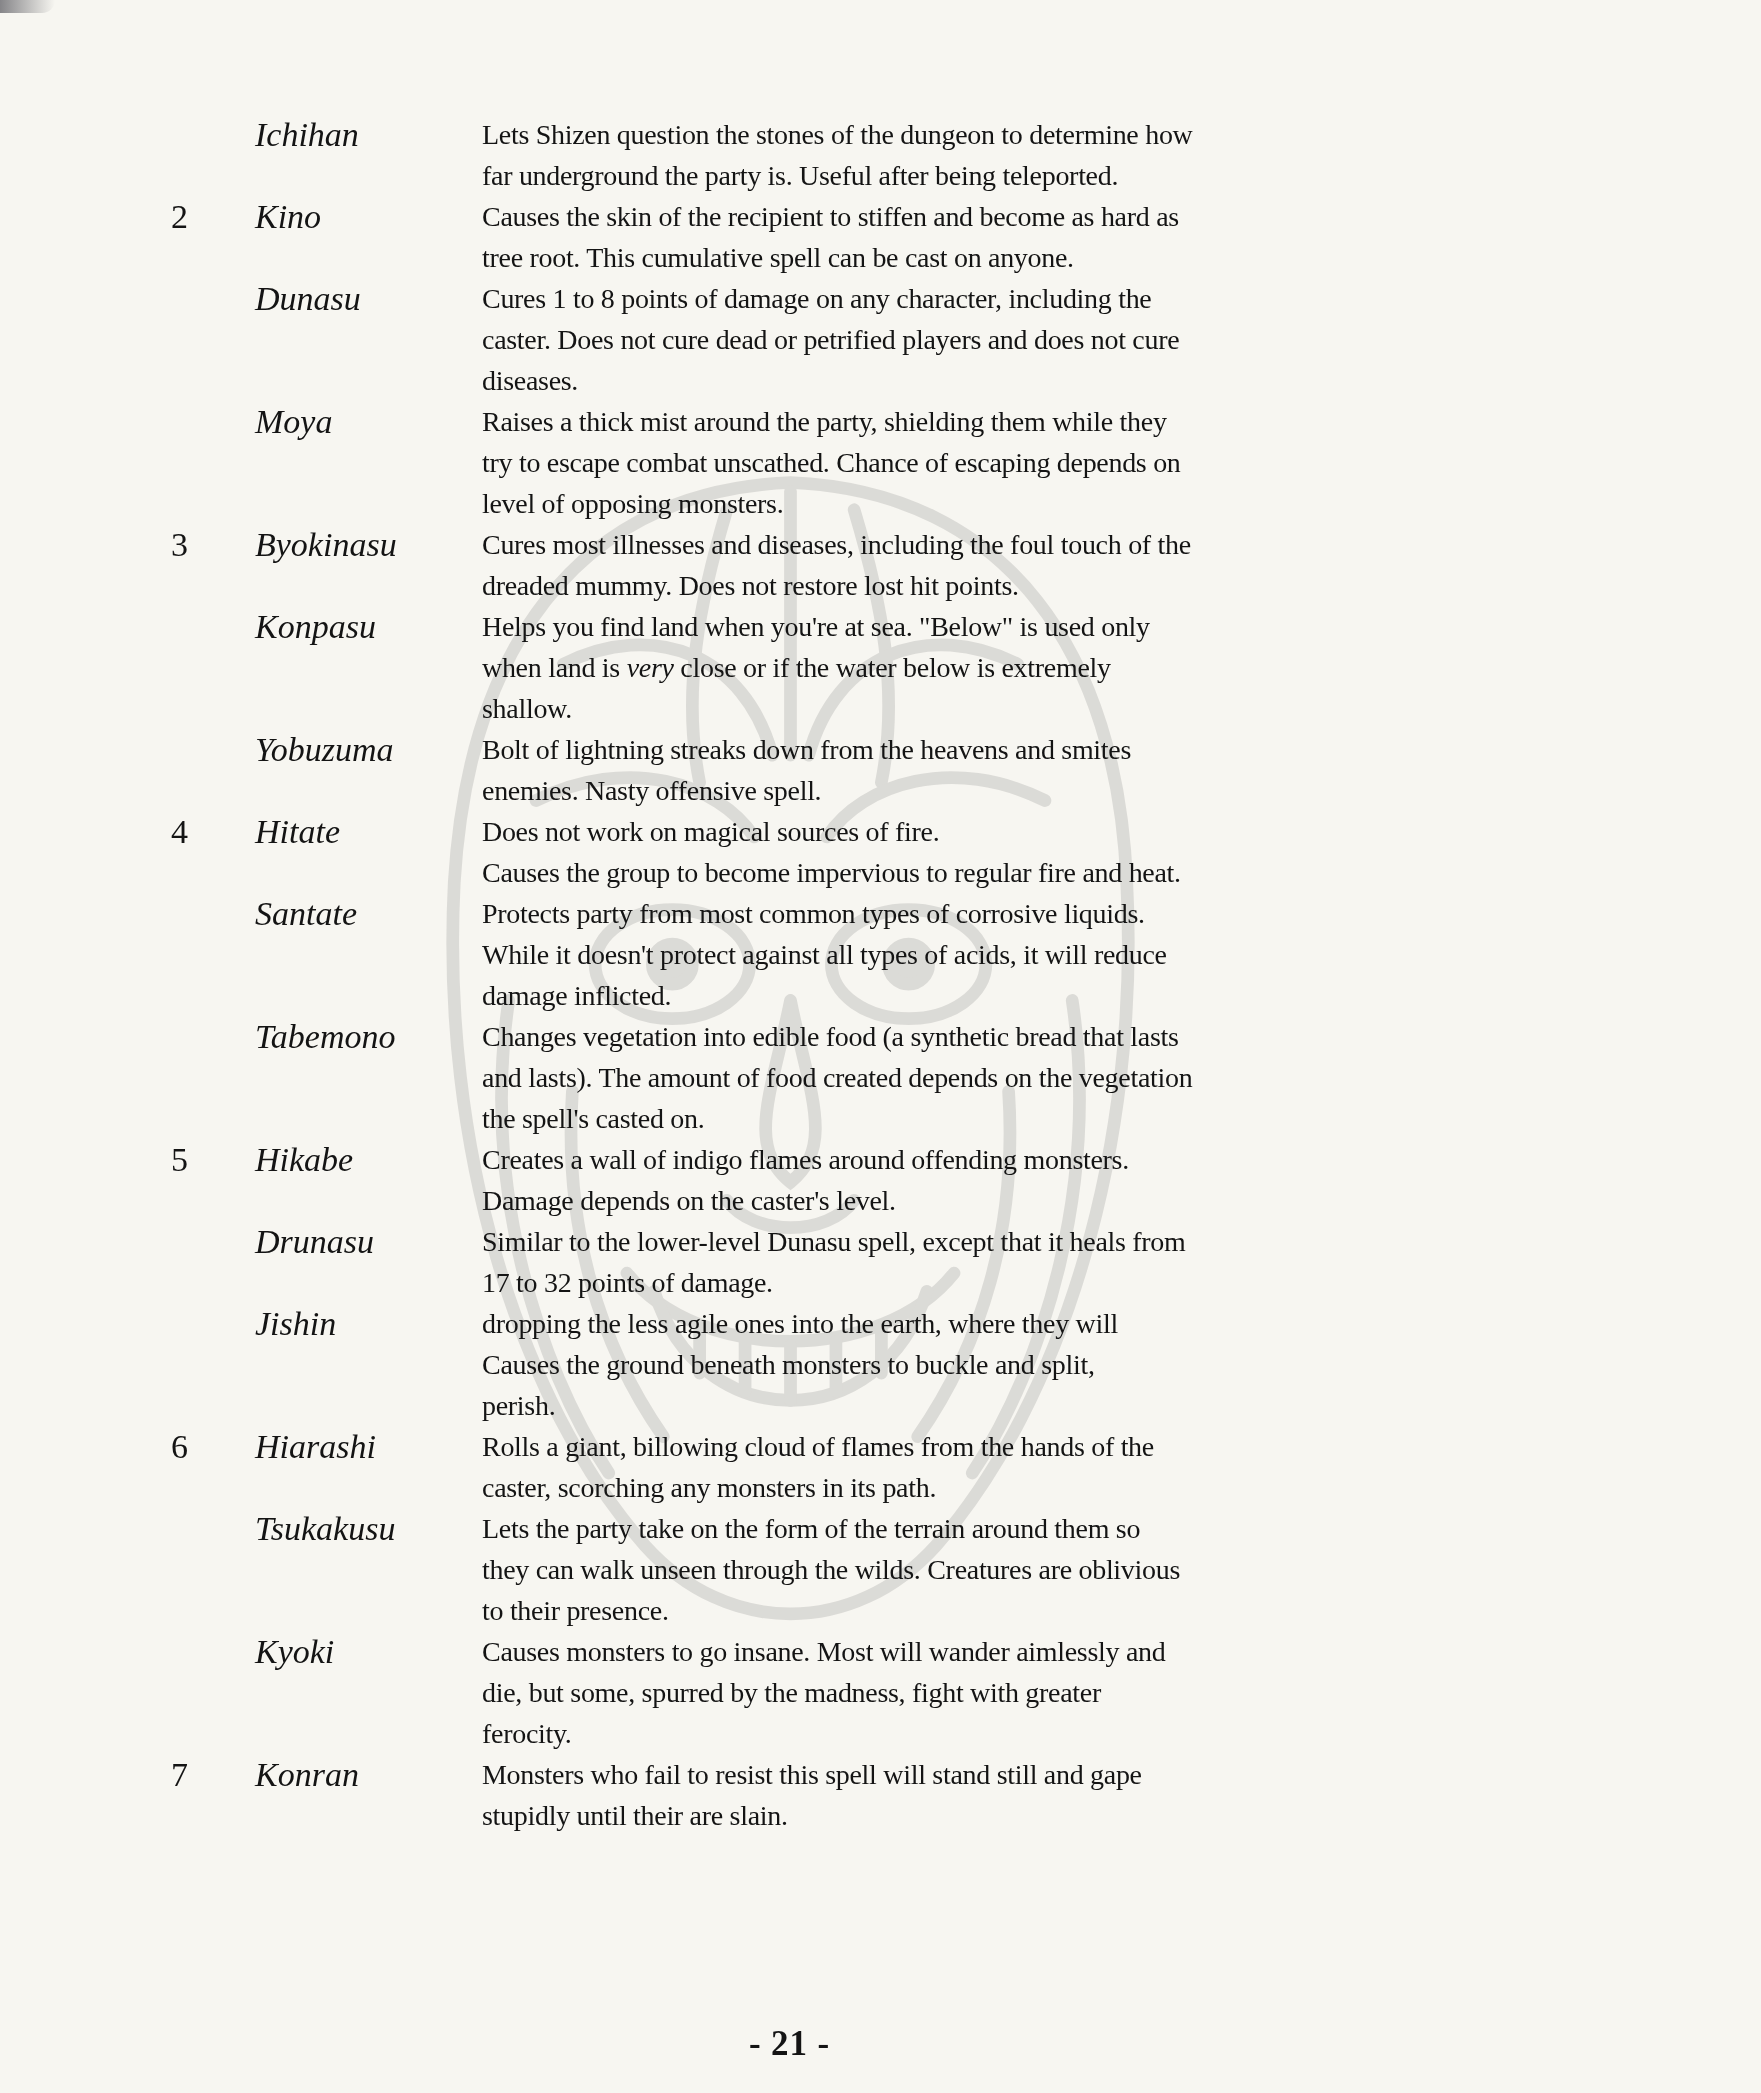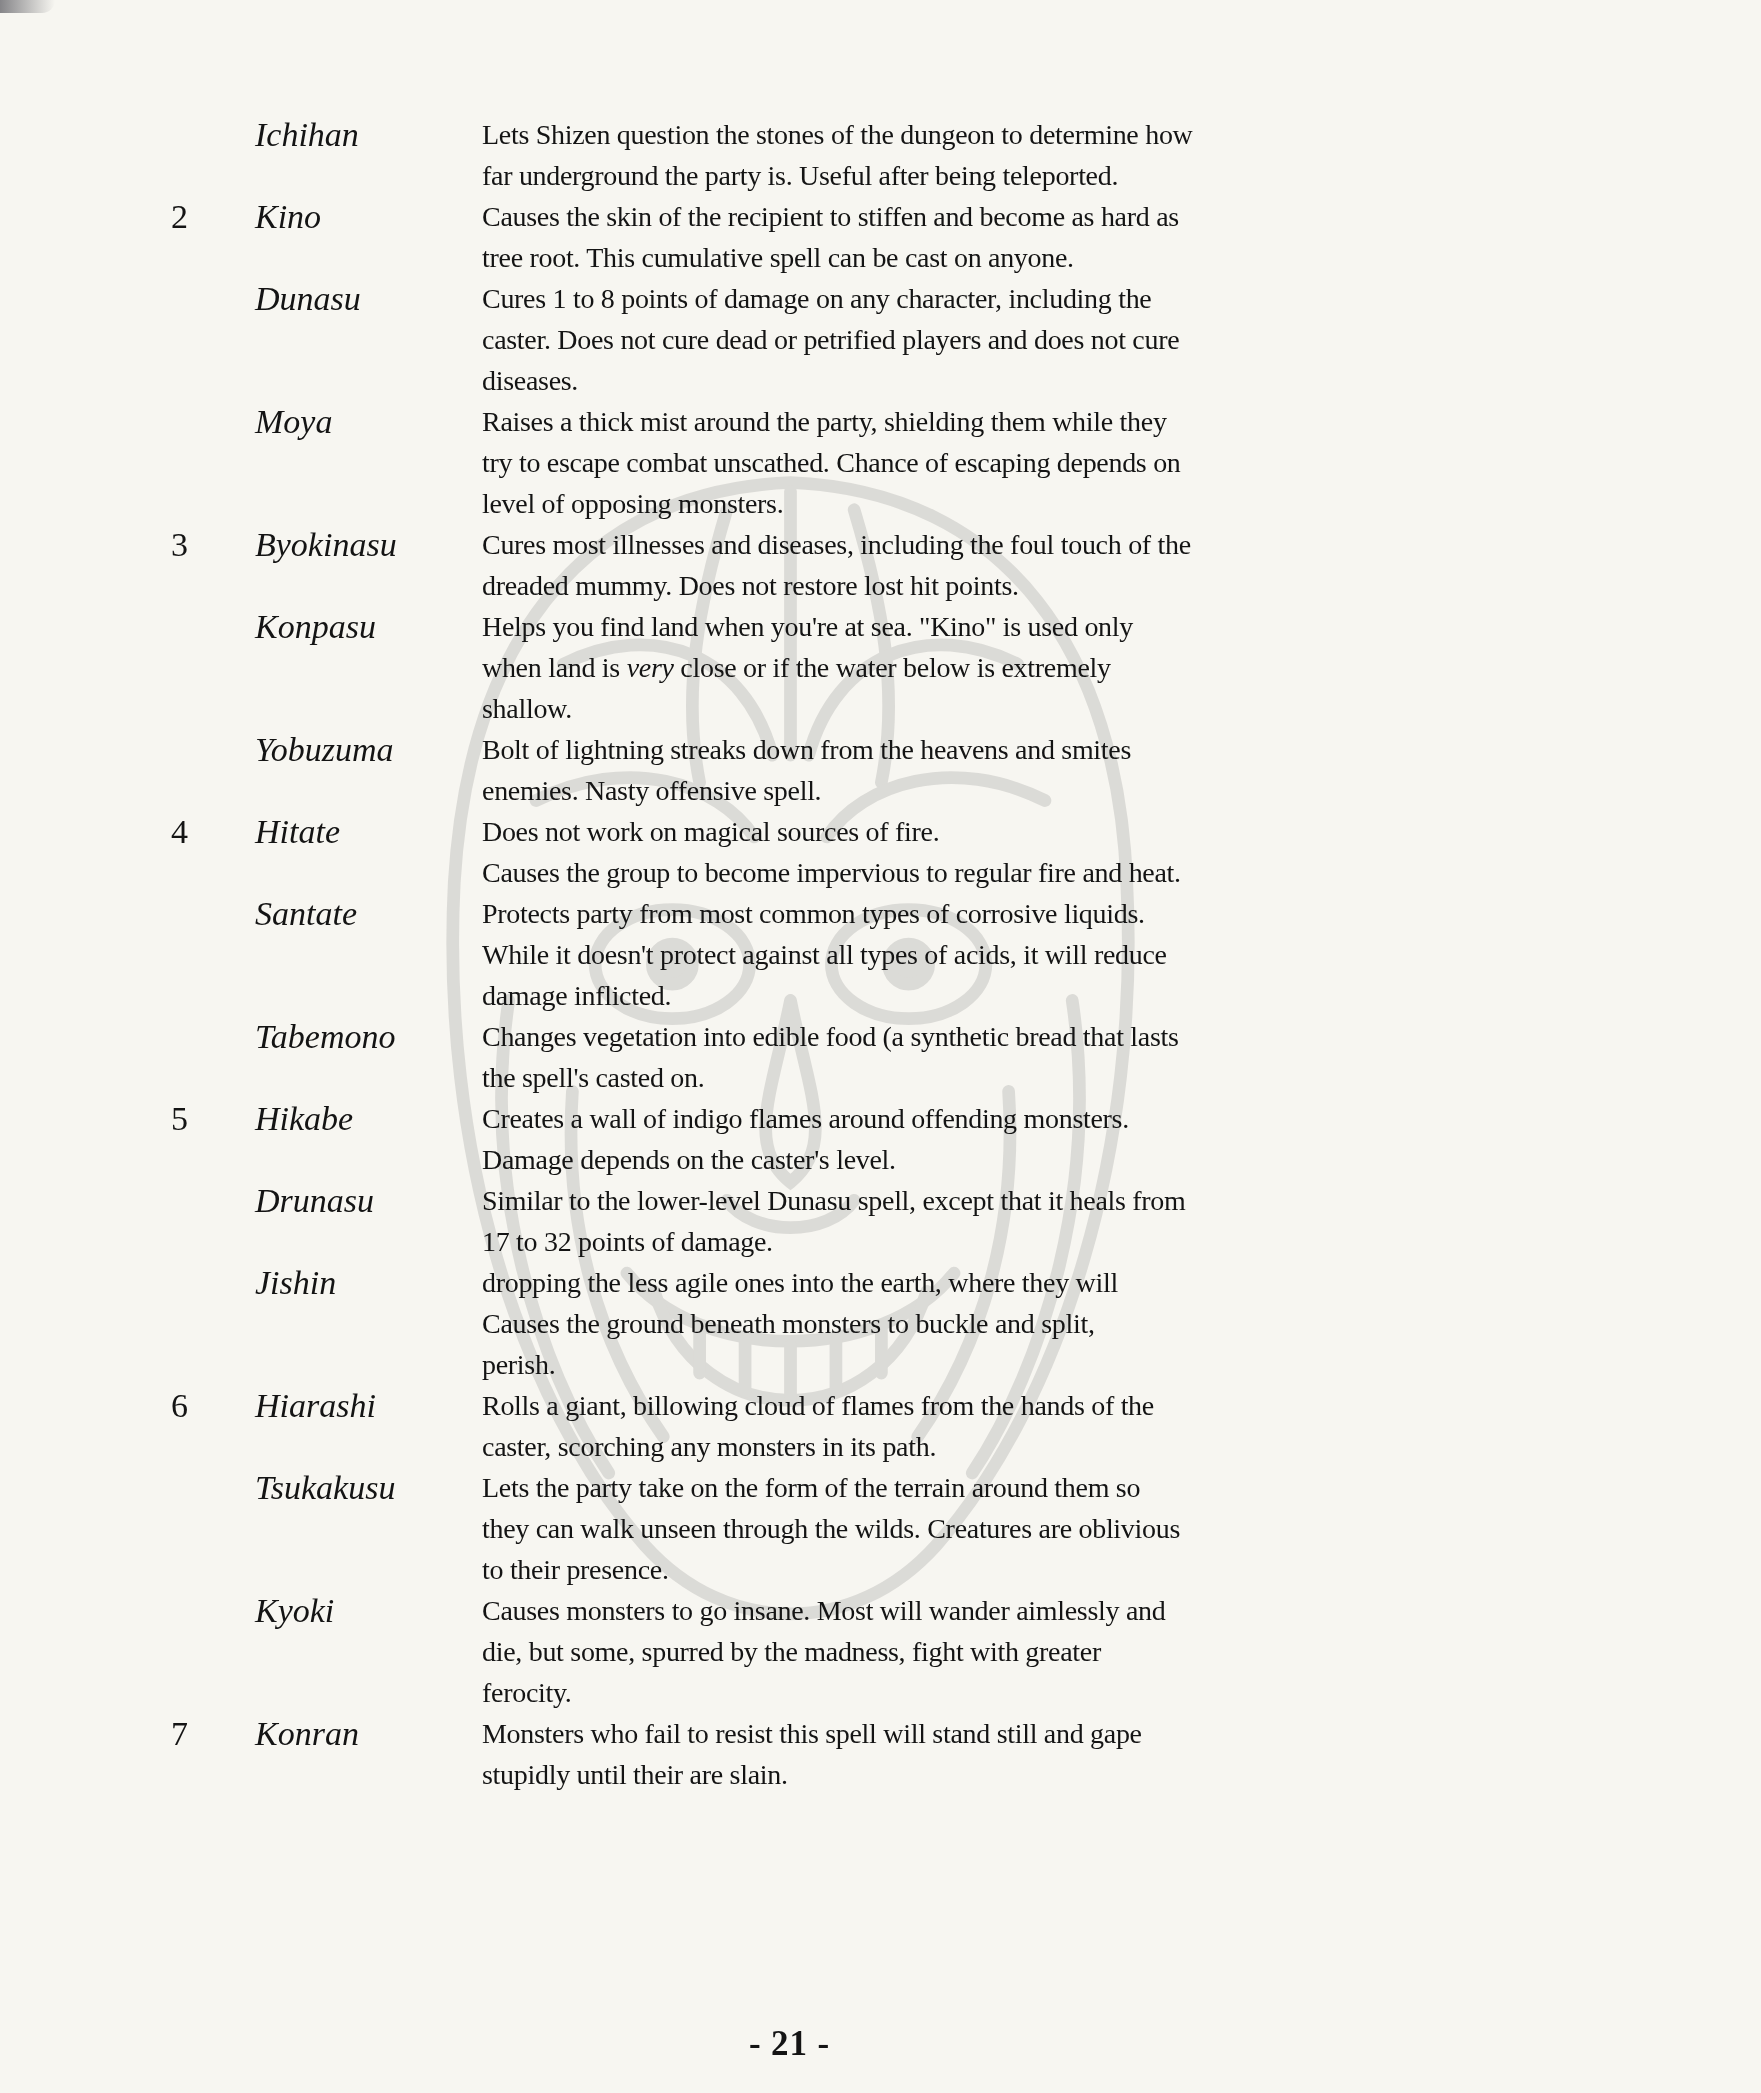--- a/index.html
+++ b/index.html
@@ -111,21 +111,21 @@
       <span class="name">Byokinasu</span>
       <div class="desc">
         <span class="line">Cures most illnesses and diseases, including the foul touch of the</span>
         <span class="line">dreaded mummy.  Does not restore lost hit points.</span>
       </div>
     </div>
     <div class="row">
       <span class="level"></span>
       <span class="name">Konpasu</span>
       <div class="desc">
-        <span class="line">Helps you find land when you're at sea. "Kino" is used only</span>
+        <span class="line">Helps you find land when you're at sea. "Below" is used only</span>
         <span class="line"><span>when land is </span><i>very</i><span>  close or if the water below is extremely</span></span>
         <span class="line">shallow.</span>
       </div>
     </div>
     <div class="row">
       <span class="level"></span>
       <span class="name">Yobuzuma</span>
       <div class="desc">
         <span class="line">Bolt of lightning streaks down from the heavens and smites</span>
         <span class="line">enemies. Nasty offensive spell.</span>
@@ -146,20 +146,21 @@
         <span class="line">Protects party from most common types of corrosive liquids.</span>
         <span class="line">While it doesn't protect against all types of acids, it will reduce</span>
         <span class="line">damage inflicted.</span>
       </div>
     </div>
     <div class="row">
       <span class="level"></span>
       <span class="name">Tabemono</span>
       <div class="desc">
         <span class="line">Changes vegetation into edible food (a synthetic bread that lasts</span>
+        <span class="line">and lasts).  The amount of food created depends on the vegetation</span>
         <span class="line">the spell's casted on.</span>
       </div>
     </div>
     <div class="row">
       <span class="level">5</span>
       <span class="name">Hikabe</span>
       <div class="desc">
         <span class="line">Creates a wall of indigo flames around offending monsters.</span>
         <span class="line">Damage depends on the caster's level.</span>
       </div>

